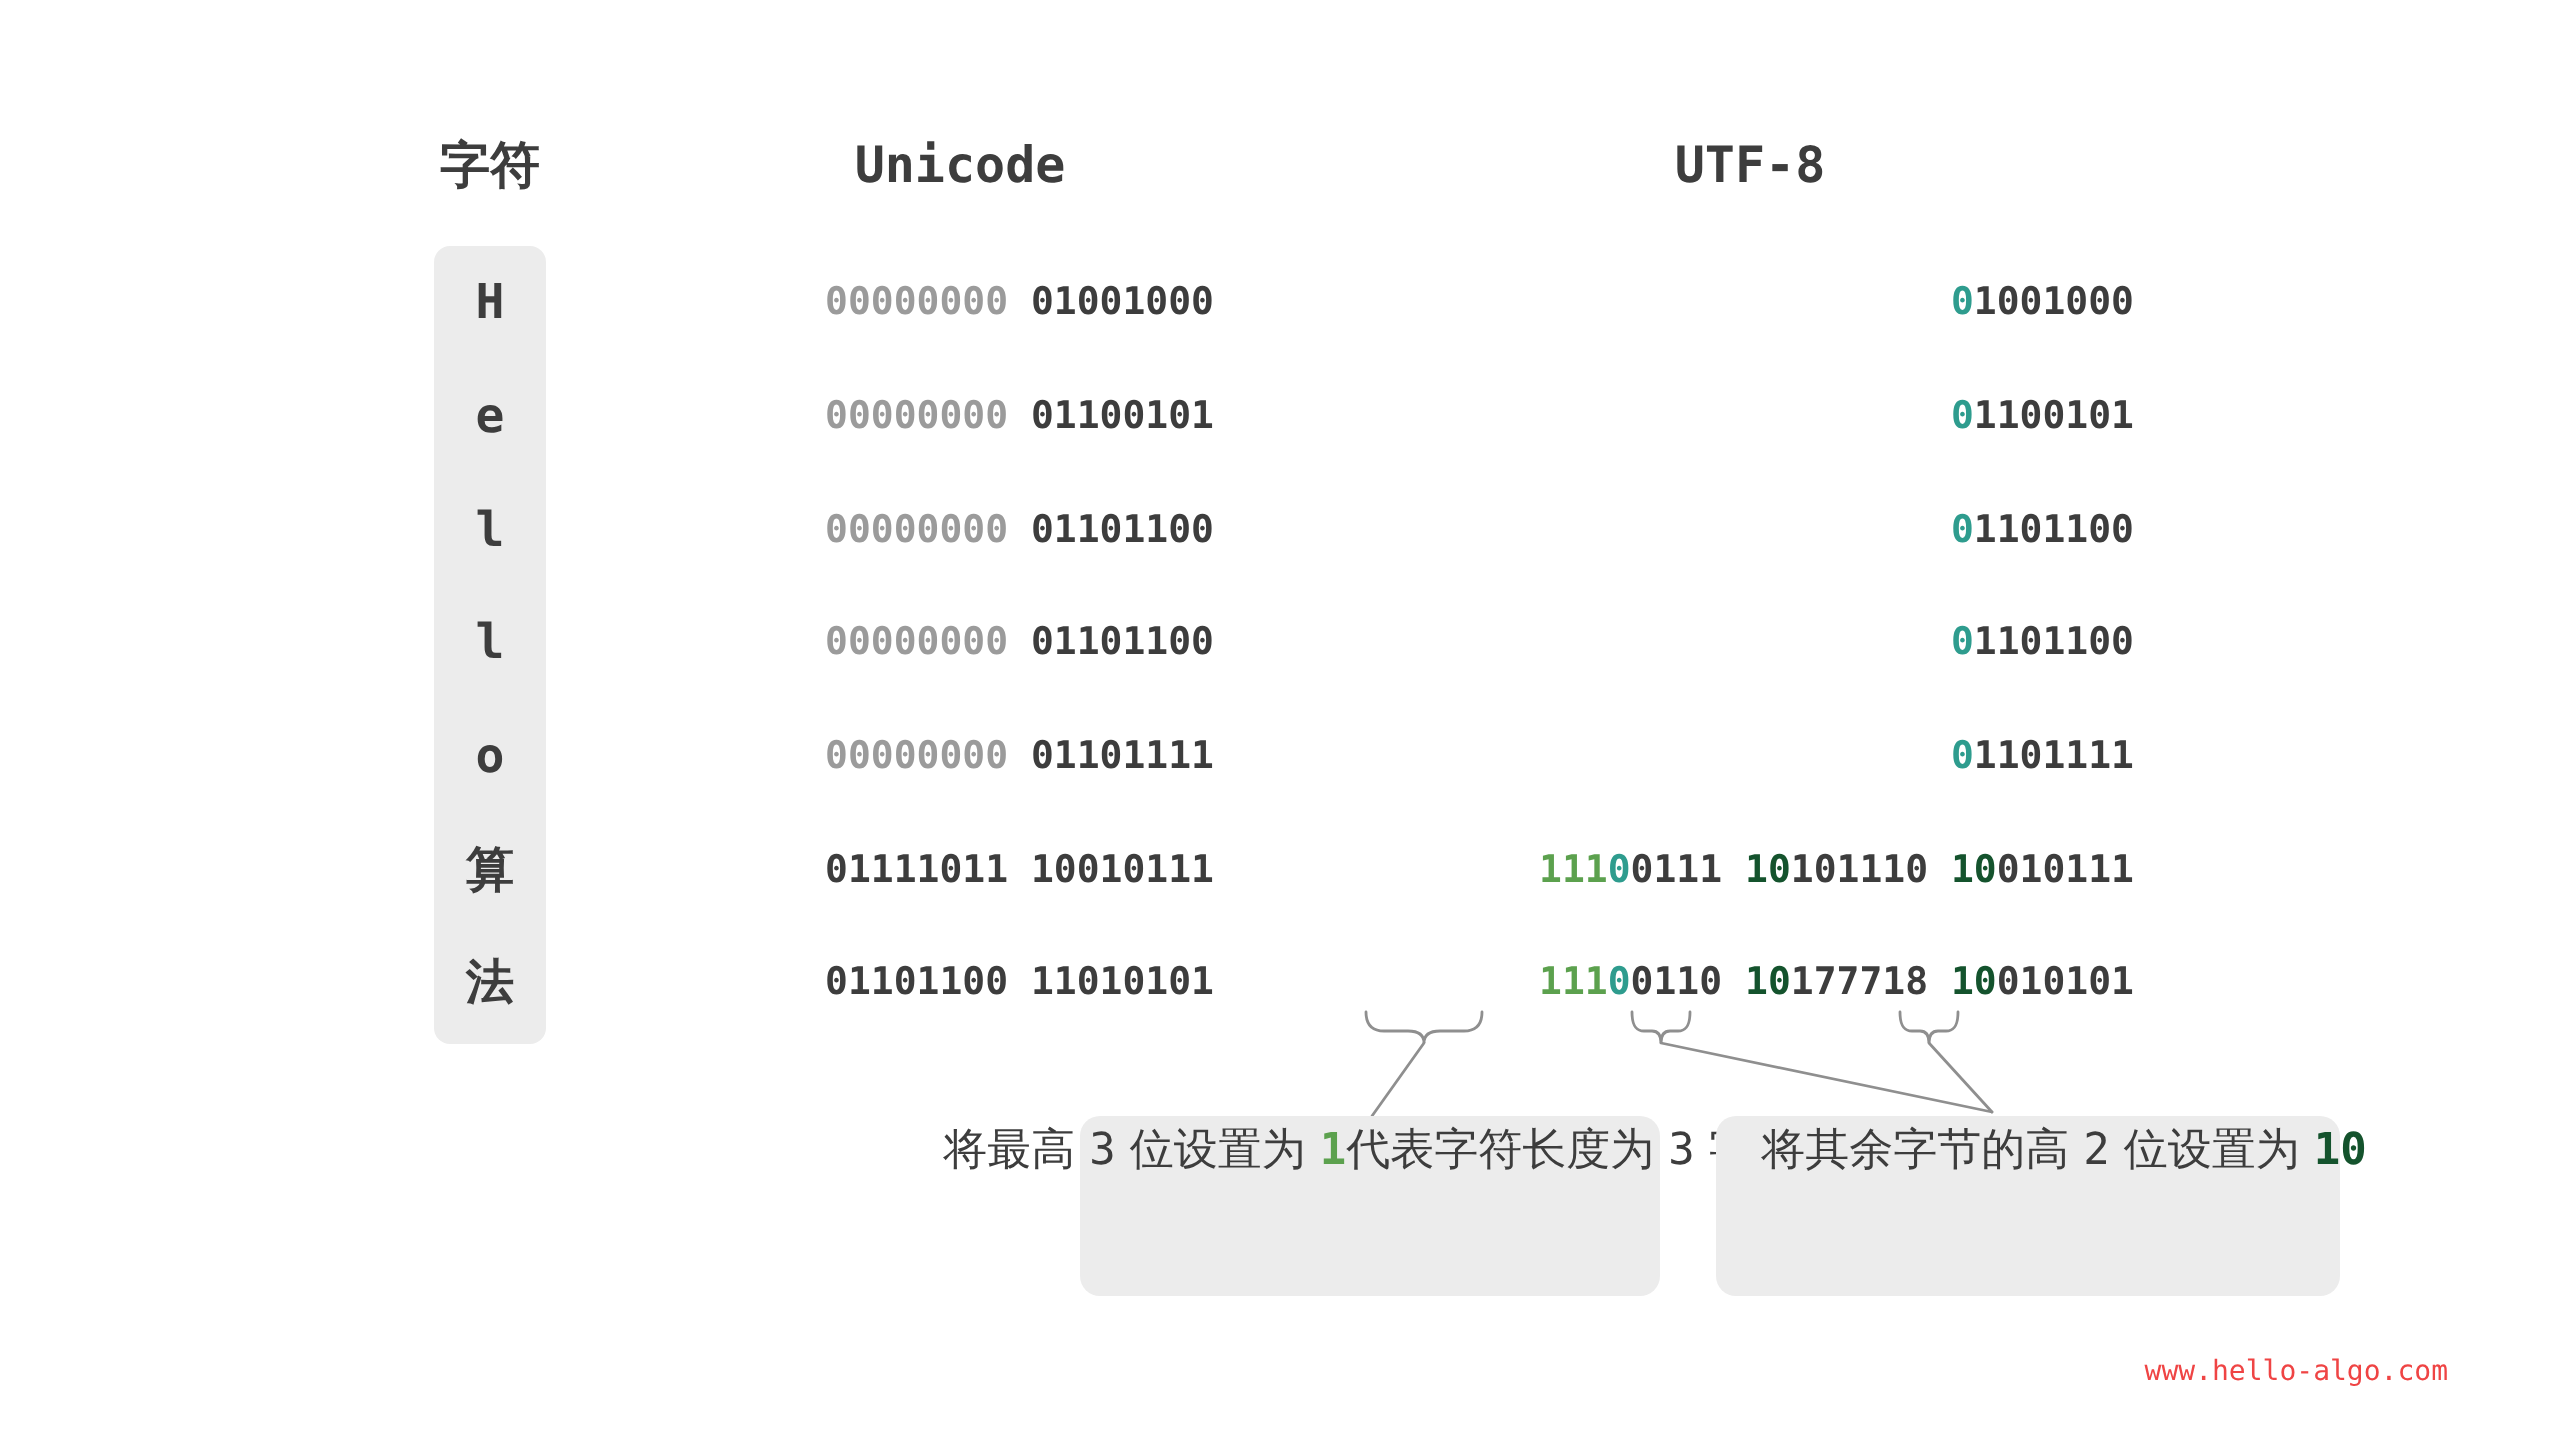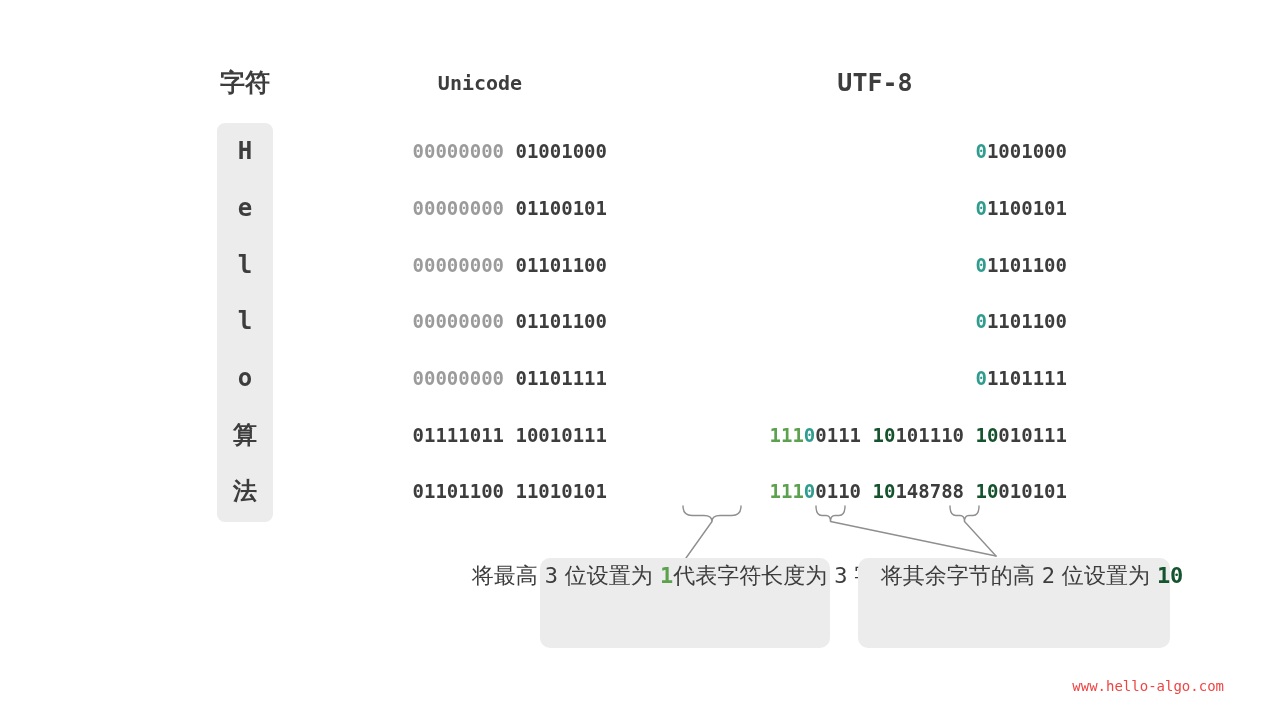--- a/index.html
+++ b/index.html
@@ -6,21 +6,21 @@
   body{
     width:1280px;height:720px;position:relative;overflow:hidden;
     background:#ffffff;
     font-family:"DejaVu Sans","Liberation Sans",sans-serif;
   }
   .col-header{
     position:absolute;top:66px;height:34px;line-height:34px;
     font-weight:bold;color:#3d3d3d;text-align:center;
   }
   .char-header{left:217px;width:56px;font-size:25px;}
-  .unicode-header{left:370px;width:220px;font-size:20px;font-family:"DejaVu Sans Mono","Liberation Mono",monospace;}
+  .unicode-header{left:370px;width:220px;font-size:25px;font-family:"DejaVu Sans Mono","Liberation Mono",monospace;}
   .utf8-header{left:765px;width:220px;font-size:25px;font-family:"DejaVu Sans Mono","Liberation Mono",monospace;}
 
   .char-col-bg{
     position:absolute;left:217px;top:123px;width:56px;height:399px;
     background:#ececec;border-radius:8px;
   }
   .rows{position:absolute;left:0;top:123px;width:1280px;}
   .row{position:relative;height:56.7px;}
   .cell{
     position:absolute;top:0;height:56.7px;display:flex;align-items:center;
@@ -92,21 +92,21 @@
       <div class="cell utf8-cell"><span class="teal">0</span><span class="dark">1101111</span></div>
     </div>
     <div class="row">
       <div class="cell char-cell">算</div>
       <div class="cell unicode-cell"><span class="dark">01111011 10010111</span></div>
       <div class="cell utf8-cell"><span class="green">111</span><span class="teal">0</span><span class="dark">0111 </span><span class="blue">10</span><span class="dark">101110 </span><span class="blue">10</span><span class="dark">010111</span></div>
     </div>
     <div class="row">
       <div class="cell char-cell">法</div>
       <div class="cell unicode-cell"><span class="dark">01101100 11010101</span></div>
-      <div class="cell utf8-cell"><span class="green">111</span><span class="teal">0</span><span class="dark">0110 </span><span class="blue">10</span><span class="dark">148788 </span><span class="blue">10</span><span class="dark">010101</span></div>
+      <div class="cell utf8-cell"><span class="green">111</span><span class="teal">0</span><span class="dark">0110 </span><span class="blue">10</span><span class="dark">177718 </span><span class="blue">10</span><span class="dark">010101</span></div>
     </div>
   </div>
 
 <svg class="overlay" viewBox="0 0 1280 720">
   <path d="M 683 506 C 683 513 686.5 515.5 692 515.5 L 704 515.5 C 709 515.5 712 517 712 521.5 C 712 517 715 515.5 720 515.5 L 732 515.5 C 737.5 515.5 741 513 741 506"></path>
   <path d="M 816 506 C 816 513 818 515.5 822 515.5 L 826 515.5 C 828.5 515.5 830.5 517 830.5 521.5 C 830.5 517 832.5 515.5 835 515.5 L 839 515.5 C 843 515.5 845 513 845 506"></path>
   <path d="M 950 506 C 950 513 952 515.5 956 515.5 L 960 515.5 C 962.5 515.5 964.5 517 964.5 521.5 C 964.5 517 966.5 515.5 969 515.5 L 973 515.5 C 977 515.5 979 513 979 506"></path>
   <line x1="712" y1="521.5" x2="686" y2="558"></line>
   <line x1="830.5" y1="521.5" x2="996" y2="556"></line>
   <line x1="964.5" y1="521.5" x2="996" y2="556"></line>

